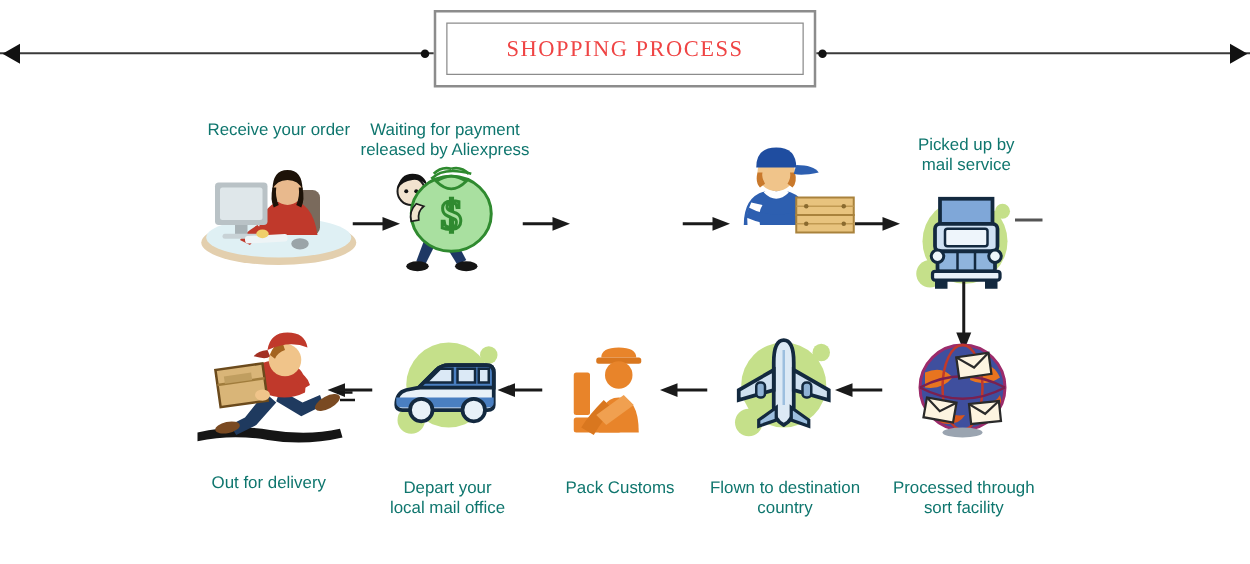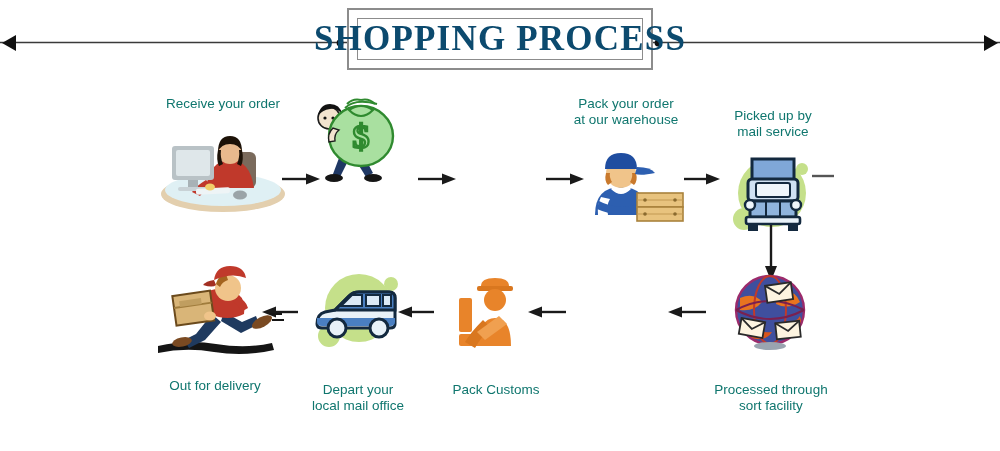--- a/index.html
+++ b/index.html
@@ -45,25 +45,25 @@
     right: 8px;
     bottom: 8px;
     border: 1px solid #8c8c8c;
     background: #ffffff;
     display: flex;
     align-items: center;
     justify-content: center;
   }
   #title-text {
     font-family: "Liberation Serif", "DejaVu Serif", serif;
-    font-size: 35px;
+    font-size: 18px;
     letter-spacing: 1.2px;
-    color: #0c4a6e;
+    color: #ef4444;
     white-space: nowrap;
-    font-weight: 700;
+    font-weight: 400;
   }
 
   
   .step {
     position: absolute;
     width: 150px;
     text-align: center;
   }
   .step-label {
     font-size: 13.5px;
@@ -150,20 +150,22 @@
       </svg>
     </div>
   </div>
 
   <svg class="conn" style="left:282px; top:172px;" width="38" height="14" viewBox="0 0 38 14">
     <line x1="0" y1="7" x2="26" y2="7" stroke="#1a1a1a" stroke-width="2.4"></line>
     <path d="M38 7 L24 1.5 L24 12.5 Z" fill="#1a1a1a"></path>
   </svg>
 
   <div class="step row1" style="left:281px; top:96px;">
+    <div class="step-label">Waiting for payment
+released by Aliexpress</div>
     <div class="icon-wrap">
       <svg width="150" height="100" viewBox="0 0 150 100" style="margin-top:-8px;">
 
         <path d="M58 70 l-6 16 l7 3 l7 -14 z" fill="#1f3864"></path>
         <path d="M84 70 l8 15 l-7 4 l-8 -13 z" fill="#1f3864"></path>
 
         <ellipse cx="53" cy="90" rx="9" ry="4" fill="#151515"></ellipse>
         <ellipse cx="92" cy="90" rx="9" ry="4" fill="#151515"></ellipse>
 
         <circle cx="48" cy="30" r="11" fill="#f2e3cf" stroke="#1d1d1d" stroke-width="1.6"></circle>
@@ -189,22 +191,20 @@
     <path d="M38 7 L24 1.5 L24 12.5 Z" fill="#1a1a1a"></path>
   </svg>
 
 
   <svg class="conn" style="left:546px; top:172px;" width="38" height="14" viewBox="0 0 38 14">
     <line x1="0" y1="7" x2="26" y2="7" stroke="#1a1a1a" stroke-width="2.4"></line>
     <path d="M38 7 L24 1.5 L24 12.5 Z" fill="#1a1a1a"></path>
   </svg>
 
   <div class="step row1" style="left:551px; top:96px;">
-    <div class="step-label">Pack your order
-at our warehouse</div>
     <div class="icon-wrap">
       <svg width="150" height="100" viewBox="0 0 150 100">
 
         <path d="M44 84 q0 -28 26 -28 q26 0 26 28 z" fill="#2d5fb0"></path>
 
         <path d="M60 58 q10 10 20 0 l-4 -4 q-6 6 -12 0 z" fill="#ffffff"></path>
         <path d="M50 66 q-4 8 -3 18 l10 0 q-2 -10 2 -16 z" fill="#ffffff"></path>
 
         <path d="M48 70 q18 10 44 2 l2 8 q-26 8 -48 -2 z" fill="#2d5fb0"></path>
 
@@ -308,20 +308,45 @@
     </div>
     <div class="step-label">Processed through
 sort facility</div>
   </div>
 
   <svg class="conn" style="left:668px; top:305px;" width="38" height="14" viewBox="0 0 38 14">
     <line x1="12" y1="7" x2="38" y2="7" stroke="#1a1a1a" stroke-width="2.4"></line>
     <path d="M0 7 L14 1.5 L14 12.5 Z" fill="#1a1a1a"></path>
   </svg>
 
+  <div class="step row2" style="left:553px; top:262px;">
+    <div class="icon-wrap">
+      <svg width="150" height="100" viewBox="0 0 150 100">
+
+        <circle cx="74" cy="46" r="34" fill="#c5e08a"></circle>
+        <circle cx="46" cy="76" r="11" fill="#c5e08a"></circle>
+        <circle cx="104" cy="20" r="7" fill="#c5e08a"></circle>
+
+        <path d="M74 10 q8 0 8 18 v36 q0 10 -8 14 q-8 -4 -8 -14 v-36 q0 -18 8 -18 z" fill="#dce9f5" stroke="#13293f" stroke-width="3"></path>
+
+        <path d="M66 34 l-28 16 v8 l28 -8 z" fill="#cfe0f0" stroke="#13293f" stroke-width="3"></path>
+        <path d="M82 34 l28 16 v8 l-28 -8 z" fill="#cfe0f0" stroke="#13293f" stroke-width="3"></path>
+
+        <path d="M68 64 l-14 10 v5 l14 -5 z" fill="#9dbfdf" stroke="#13293f" stroke-width="2.6"></path>
+        <path d="M80 64 l14 10 v5 l-14 -5 z" fill="#9dbfdf" stroke="#13293f" stroke-width="2.6"></path>
+
+        <rect x="52" y="44" width="7" height="12" rx="3" fill="#8fb2d4" stroke="#13293f" stroke-width="2"></rect>
+        <rect x="89" y="44" width="7" height="12" rx="3" fill="#8fb2d4" stroke="#13293f" stroke-width="2"></rect>
+
+        <line x1="74" y1="18" x2="74" y2="62" stroke="#9dbfdf" stroke-width="2"></line>
+      </svg>
+    </div>
+    <div class="step-label">Flown to destination
+country</div>
+  </div>
 
   <svg class="conn" style="left:528px; top:305px;" width="38" height="14" viewBox="0 0 38 14">
     <line x1="12" y1="7" x2="38" y2="7" stroke="#1a1a1a" stroke-width="2.4"></line>
     <path d="M0 7 L14 1.5 L14 12.5 Z" fill="#1a1a1a"></path>
   </svg>
 
   <div class="step row2" style="left:421px; top:262px;">
     <div class="icon-wrap">
       <svg width="150" height="100" viewBox="0 0 150 100">
 

